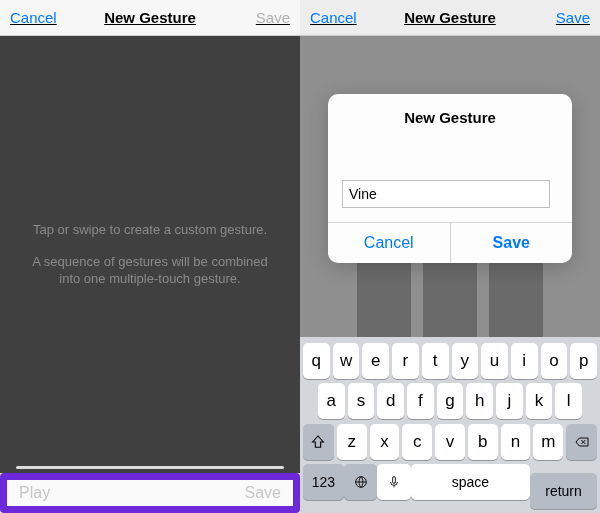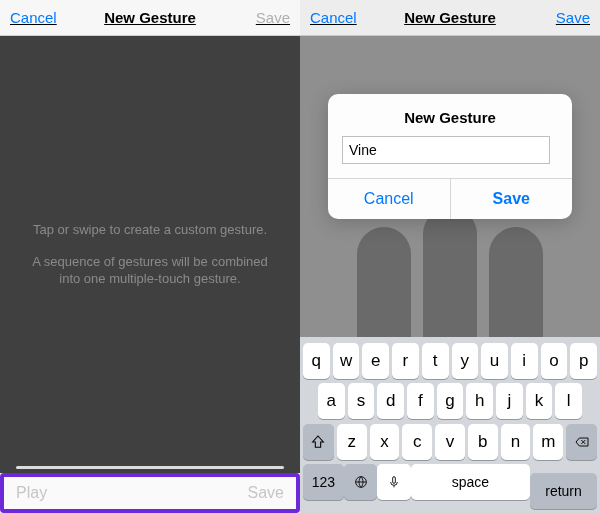--- a/index.html
+++ b/index.html
@@ -41,21 +41,21 @@
     font-size:13px;
     line-height:1.35;
   }
   .instruction .p2 { margin-top: 14px; display:block;}
   .divider-bar {
     position:absolute; left:16px; right:16px; bottom:44px;
     height:3px; border-radius:2px; background:#dcdcdc;
   }
   .toolbar {
     position:absolute; left:0; right:0; bottom:0; height:40px;
-    border:4px solid #6d28d9; border-radius:4px;
+    border:7px solid #6d28d9; border-radius:4px;
     background:#fafafa;
     display:flex; align-items:center; justify-content:space-between;
     padding:0 12px;
     color:#c6c6c6; font-size:16px;
     margin:0; 
   }
   .toolbar { box-sizing:border-box; }
 
   
   .right .navbar { background:#ededed; border-bottom:1px solid #c9c9c9;}
@@ -78,21 +78,21 @@
   .modal {
     position:absolute; top:94px; left:28px; right:28px;
     background:#fdfdfd; border-radius:10px;
     box-shadow:0 4px 20px rgba(0,0,0,0.2);
     overflow:hidden;
   }
   .modal-title {
     text-align:center; font-weight:600; font-size:15px; color:#000;
     padding:15px 10px 10px 10px;
   }
-  .modal-field-wrap { padding:0 22px 14px 14px; }
+  .modal-field-wrap { padding:0 22px 14px 14px;margin-top:44px; }
   .modal-field {
     width:100%; border:1px solid #bfbfbf; background:#fff;
     padding:5px 6px; font-size:14px;
     outline: none;
   }
   .modal-buttons { display:flex; border-top:1px solid #d6d6d6; }
   .modal-btn {
     flex:1; text-align:center; padding:11px 0; color:#0079ff; font-size:16px;
     background:transparent;
   }

